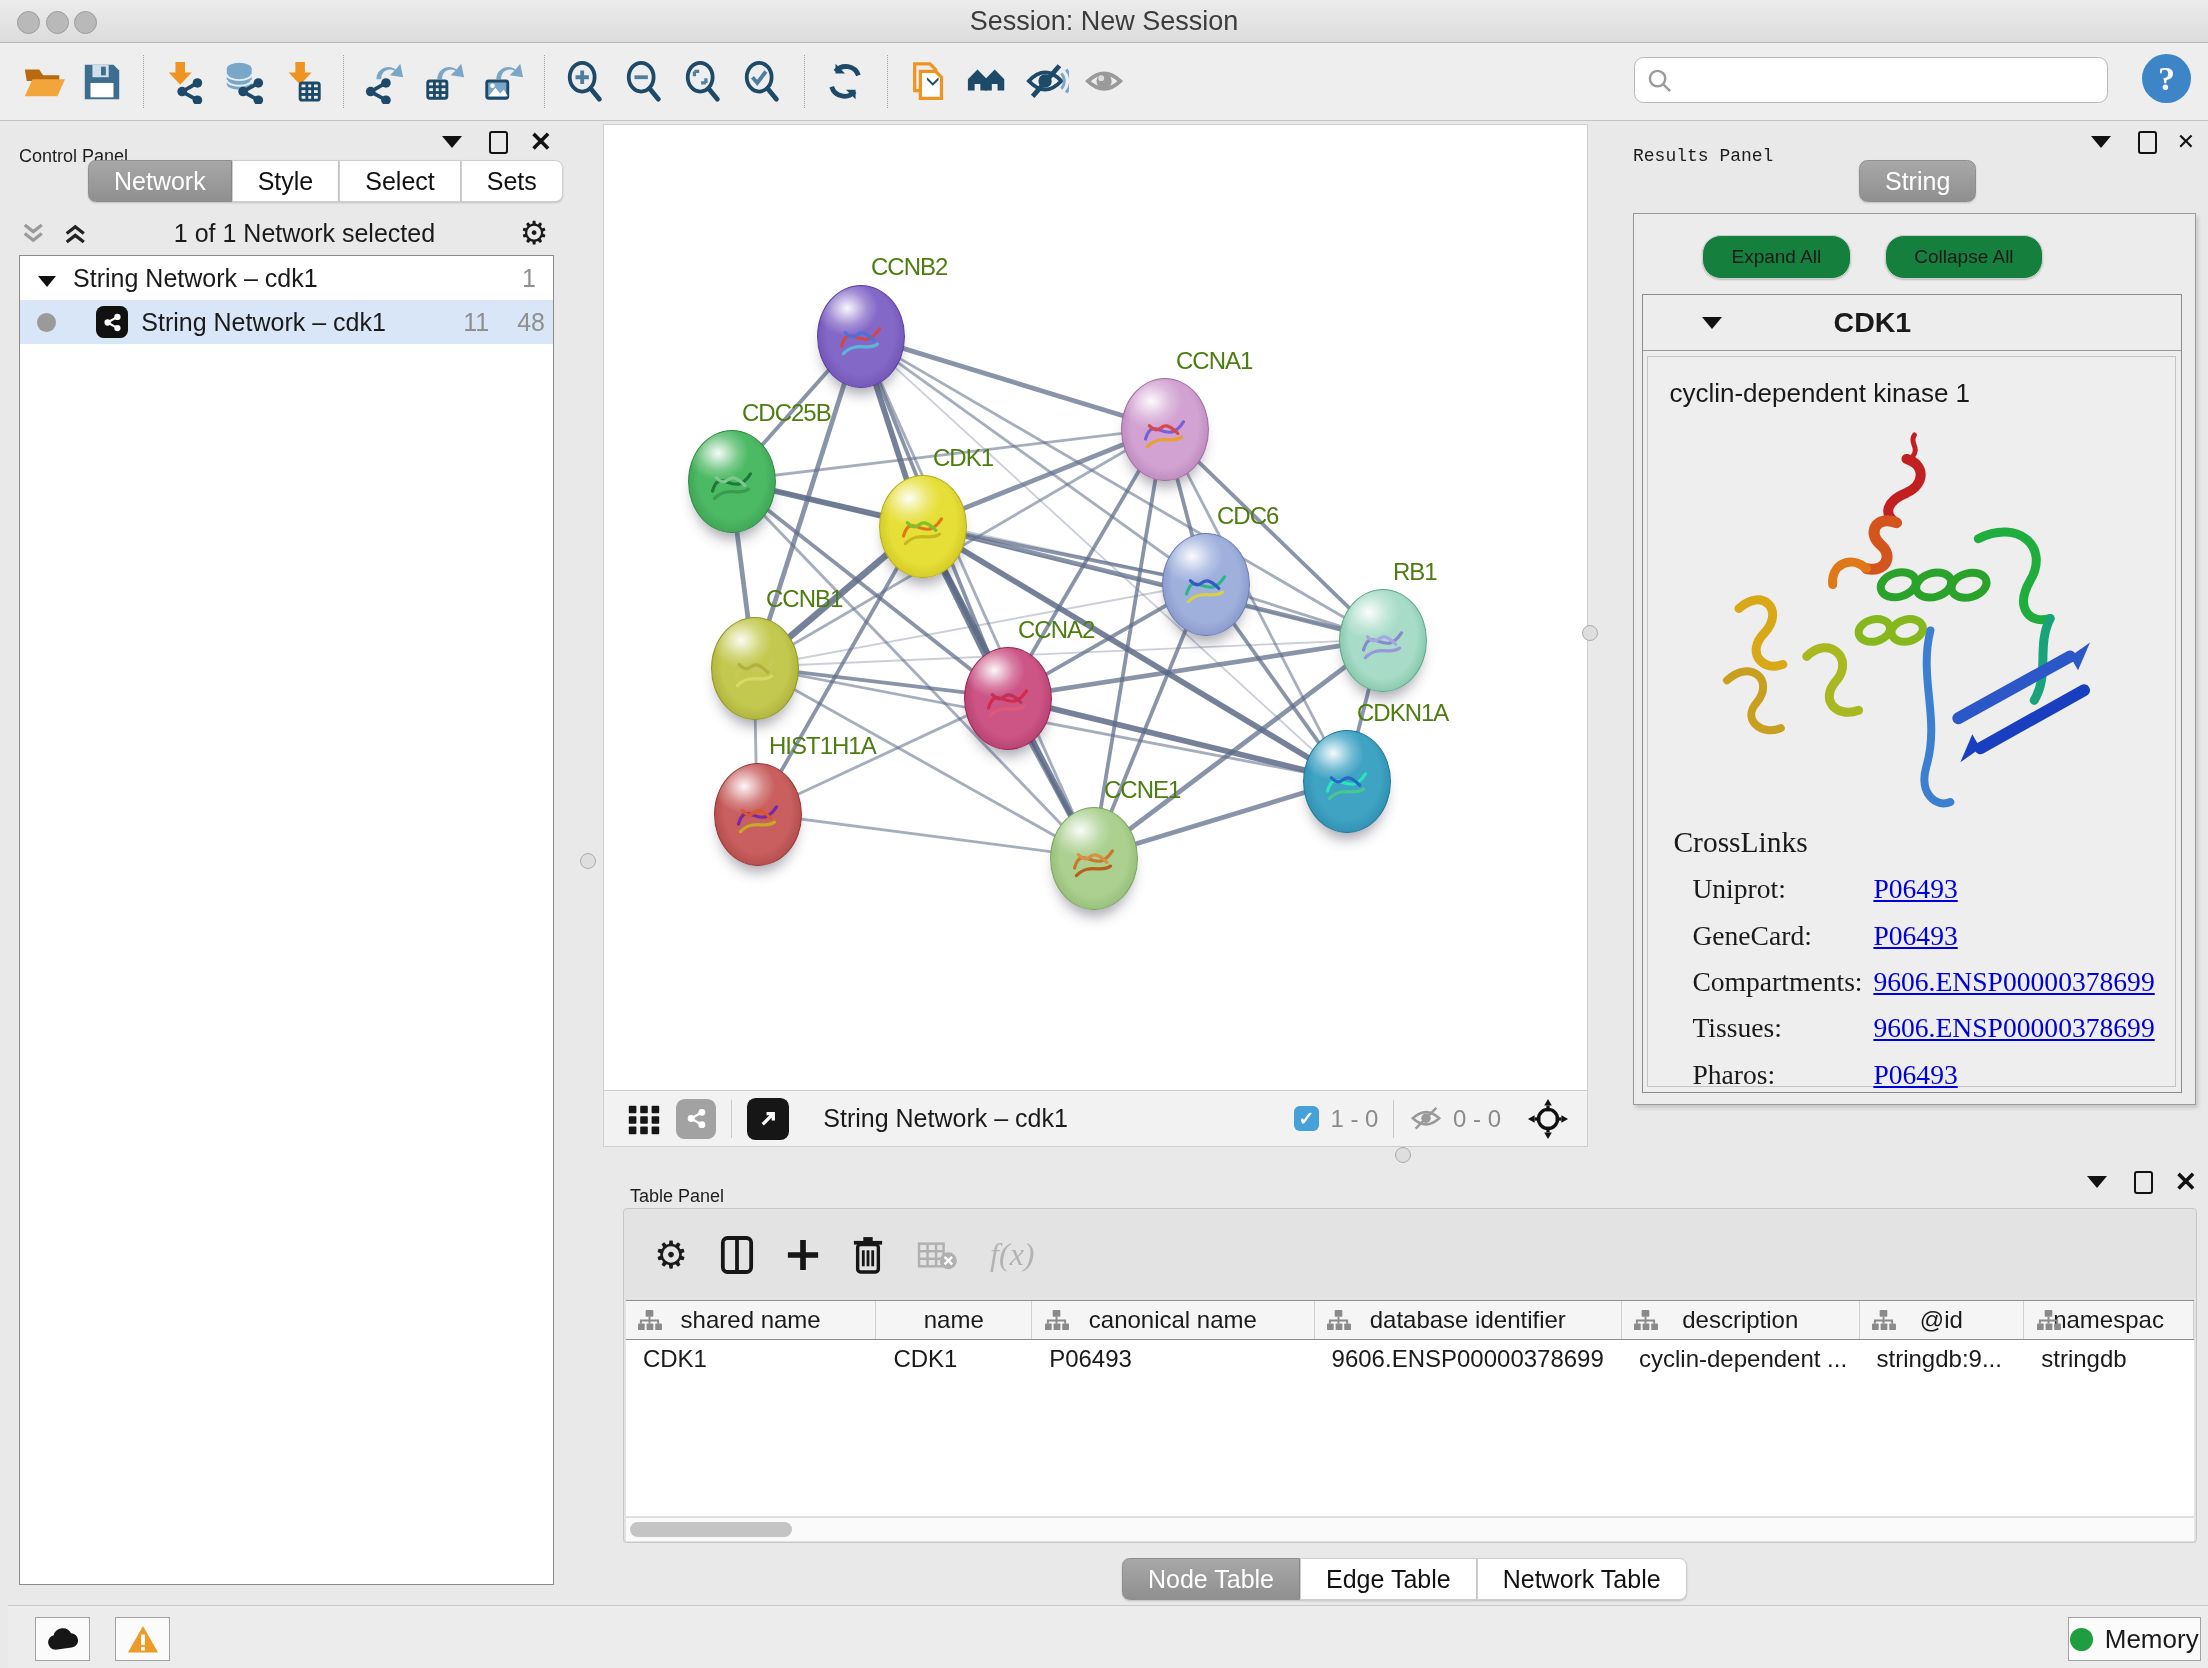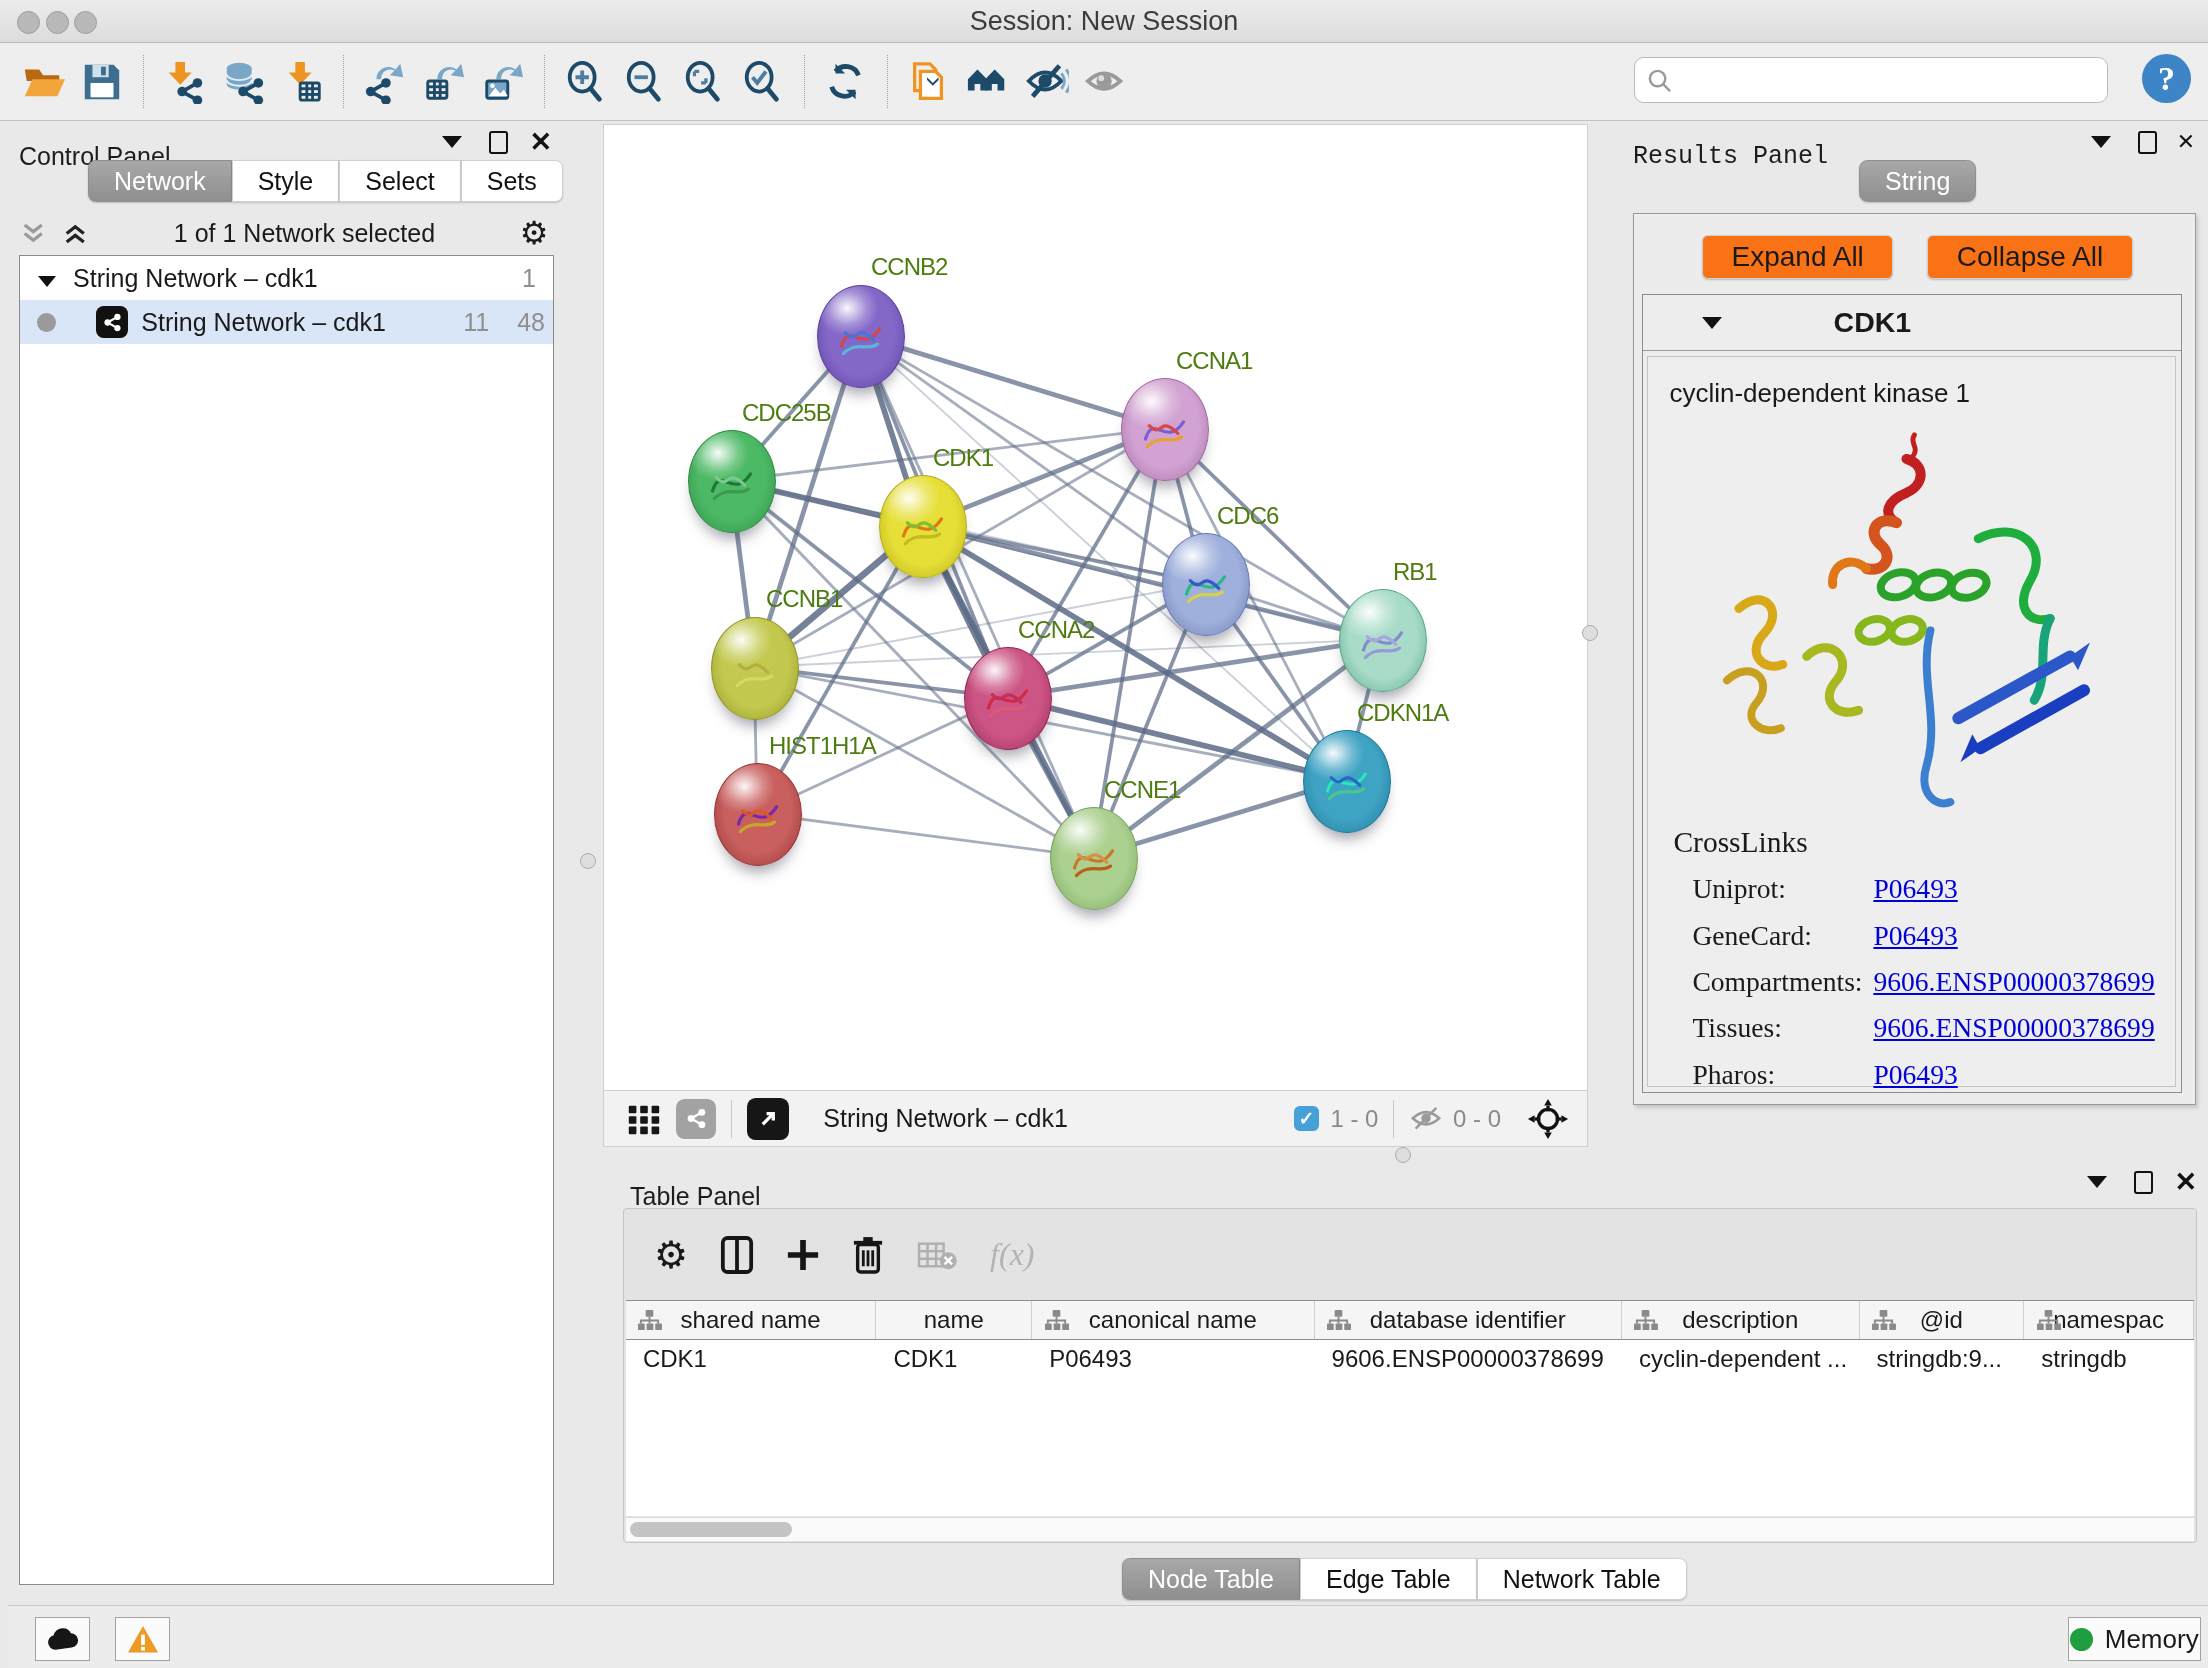--- a/index.html
+++ b/index.html
@@ -23,21 +23,21 @@
   .tb-sep{width:0;height:53px;border-left:1.9px dotted #9f9f9f;margin:0 11.4px;}
   .search-wrap{position:absolute;left:1634px;top:14.3px;width:472px;height:44px;background:#fff;
                border:1px solid #b9b9b9;border-radius:9.5px;display:flex;align-items:center;}
   .search-wrap svg{margin-left:11.4px;}
   .search-wrap input{border:none;outline:none;font-size:23px;flex:1;margin:0 9.5px;background:transparent;}
   .help-btn{position:absolute;left:2142px;top:11.4px;width:49px;height:49px;border-radius:50%;
             background:#3d85c6;color:#fff;font-size:34px;font-weight:bold;text-align:center;
             line-height:49px;font-family:"Liberation Serif",serif;}
 
   
-  .ptitle{font-size:25px;color:#1d1d1d;margin-top:28px;}
+  .ptitle{font-size:18px;color:#1d1d1d;margin-top:28px;}
   .tri-down{width:0;height:0;border-left:10.5px solid transparent;border-right:10.5px solid transparent;
             border-top:12.4px solid #111;}
   .float-box{width:15px;height:19px;border:2.9px solid #111;border-radius:2.9px;}
   .close-x{font-size:27px;font-weight:900;color:#111;line-height:19px;}
 
   .tabbtn{height:40px;padding:0 25px;font-size:25px;border:1px solid #cfcfcf;background:#fff;
           color:#111;display:flex;align-items:center;justify-content:center;
           box-shadow:0 1px 1.9px rgba(0,0,0,.18);}
   .tabbtn.first{border-radius:7.6px 0 0 7.6px;}
   .tabbtn.last{border-radius:0 7.6px 7.6px 0;}
@@ -63,22 +63,22 @@
   .net-toolbar{position:absolute;left:0;top:965px;width:983px;height:55px;background:#f2f2f2;
                border-top:1px solid #cfcfcf;display:flex;align-items:center;font-size:25px;}
   .nt-sep{width:0;height:38px;border-left:1px solid #c9c9c9;margin:0 15px;}
   .nt-gray{color:#8a8a8a;font-size:24px;}
   .chkbox{width:25px;height:25px;border-radius:5.7px;background:#45a1d8;display:inline-flex;
           align-items:center;justify-content:center;color:#fff;font-size:19px;font-weight:bold;}
 
   
   .rp-outer{left:1633px;top:213px;width:561px;height:890px;background:#ececec;border:1.9px solid #9a9a9a;
             box-shadow:1.9px 2.9px 3.8px rgba(0,0,0,.15);}
-  .rp-btn{height:42px;padding:0 28.5px;background:#f97316;border:1px solid #cfcfcf;border-radius:6px;
-          font-size:28px;box-shadow:0 1px 1.9px rgba(0,0,0,.2);display:flex;align-items:center;}
+  .rp-btn{height:42px;padding:0 28.5px;background:#15803d;border:1px solid #cfcfcf;border-radius:19px;
+          font-size:19px;box-shadow:0 1px 1.9px rgba(0,0,0,.2);display:flex;align-items:center;}
   .rp-inner{position:absolute;left:7.6px;top:80px;width:538px;height:797px;border:1.9px solid #8c8c8c;background:#ededed;}
   .rp-head{height:55px;display:flex;align-items:center;border-bottom:1.9px solid #9a9a9a;}
   .rp-content{position:absolute;left:4.8px;top:61px;right:4.8px;bottom:4.8px;border:1px solid #c4c4c4;background:#eeeeee;}
   .xl-title{font-family:"Liberation Serif",serif;font-weight:normal;font-size:29.5px;}
   .xl-row{display:flex;font-family:"Liberation Serif",serif;font-size:27.6px;margin-top:14.3px;}
   .xl-label{width:181px;}
   .xl-link{color:#0000d8;text-decoration:underline;}
 
   
   .tp-container{left:623px;top:1208px;width:1572px;height:333px;background:#e3e3e3;

